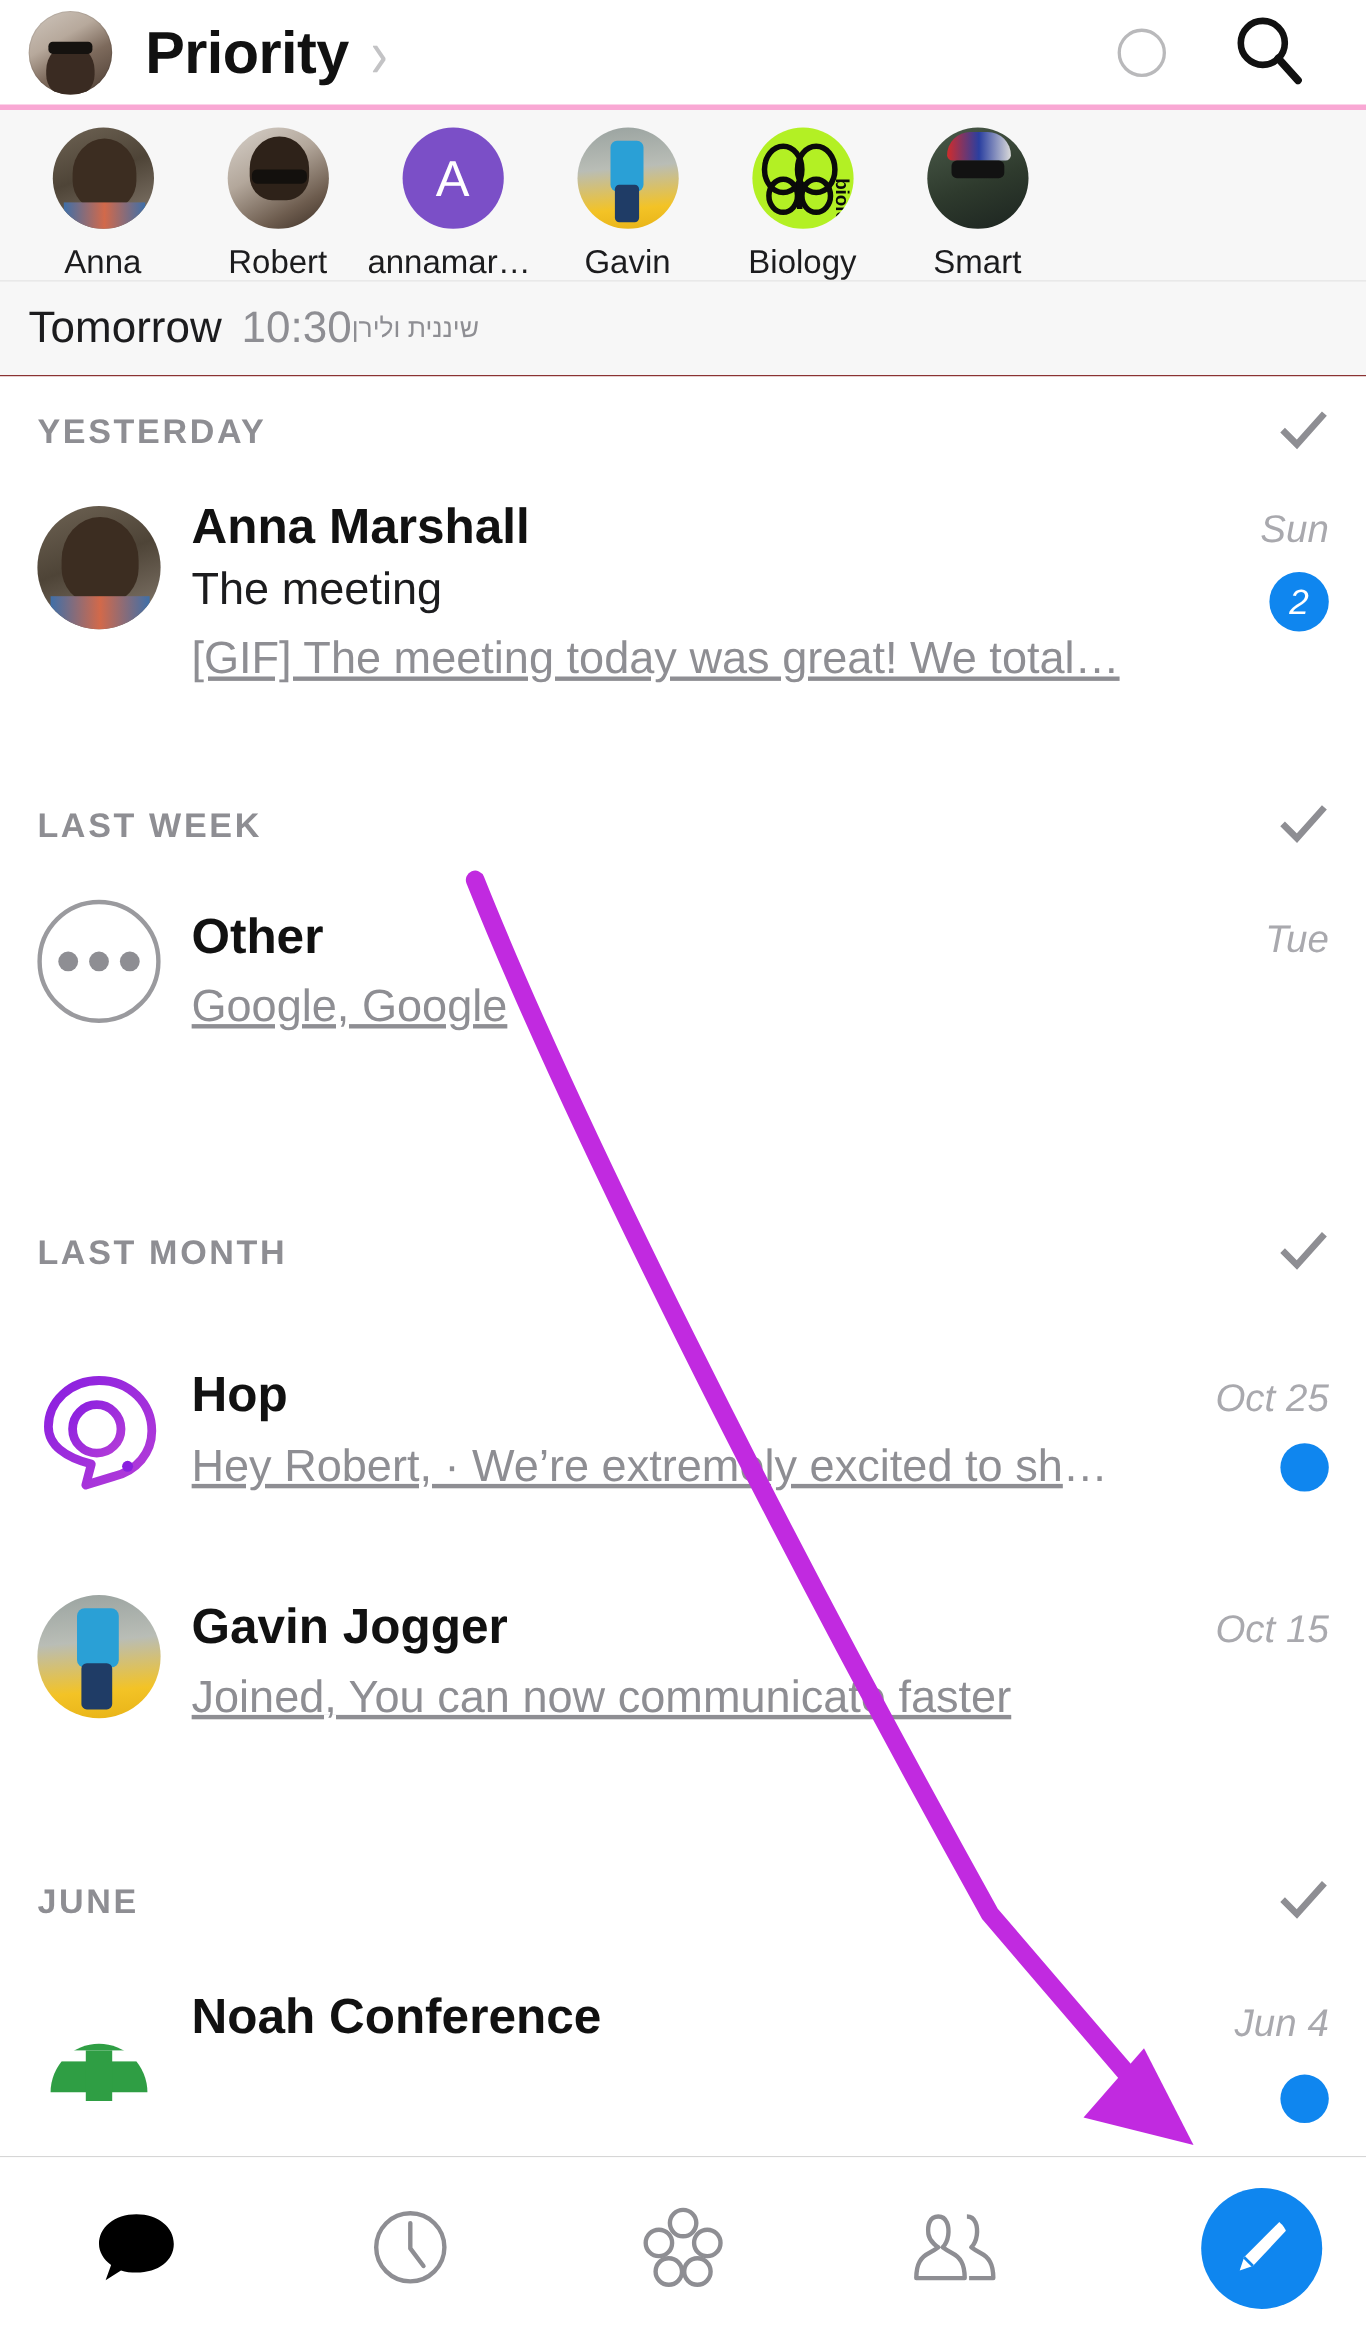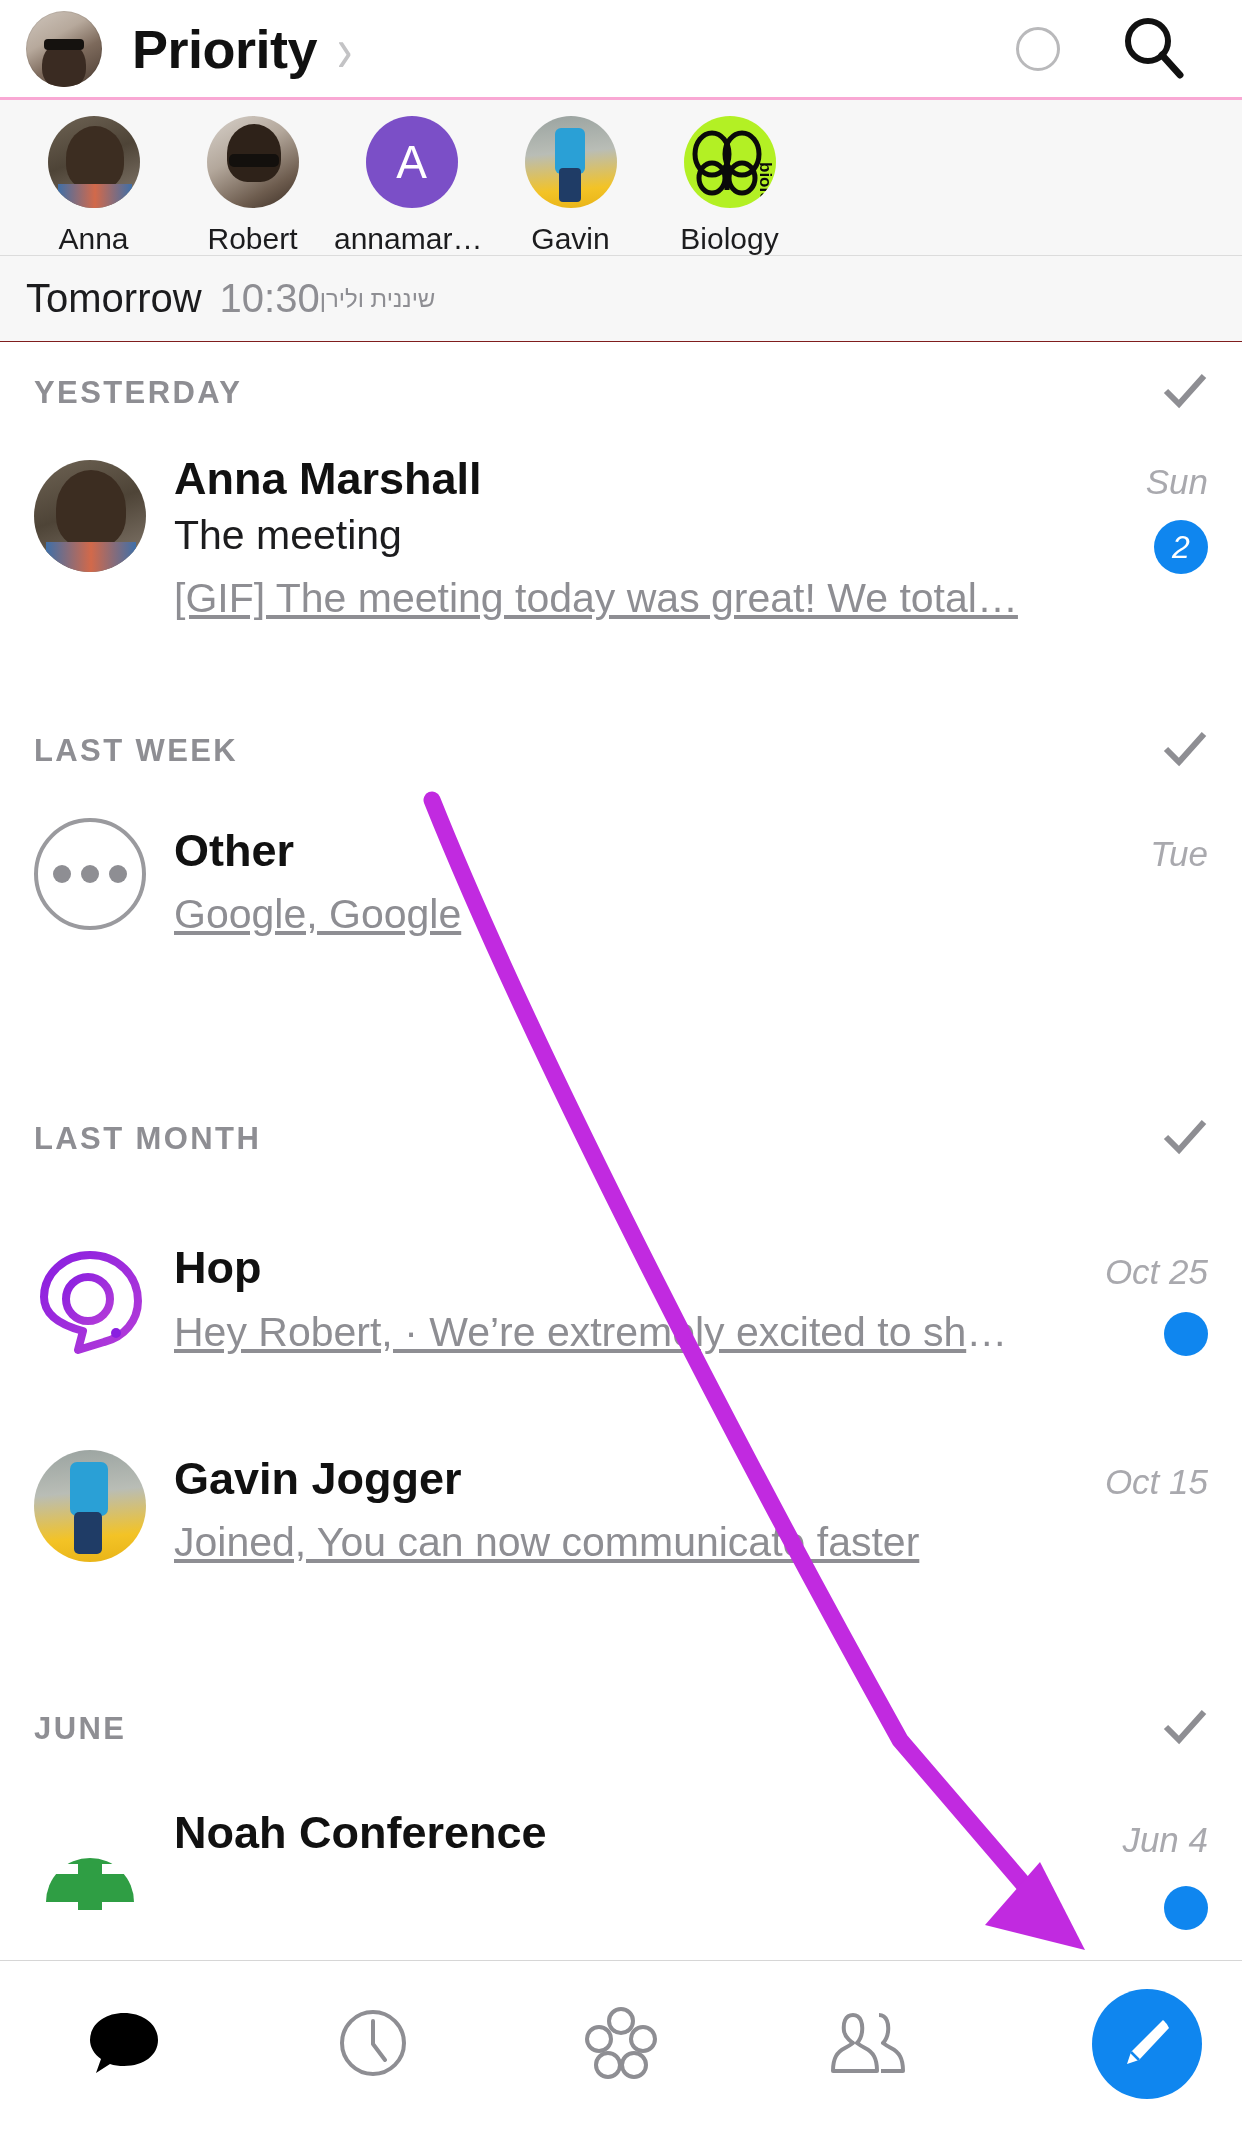--- a/index.html
+++ b/index.html
@@ -8,21 +8,21 @@
     background: #ffffff;
     font-family: "Liberation Sans", "DejaVu Sans", sans-serif;
     overflow: hidden;
   }
   #app { position: relative; width: 1242px; height: 2129px; background: #fff; }
 
   
   .header {
     position: absolute; top: 0; left: 0; width: 1242px; height: 100px;
     background: #ffffff; display: flex; align-items: center;
-    border-bottom: 3px solid #f9a8d4;
+    border-bottom: 5px solid #f9a8d4;
   }
   .hdr-avatar {
     width: 76px; height: 76px; border-radius: 50%; margin-left: 26px;
     background: linear-gradient(150deg,#cfc6bd 0%,#b7a99c 35%,#7d6a5c 60%,#4a3b31 100%);
     position: relative; overflow: hidden; flex: none;
     box-shadow: inset 0 0 0 1px rgba(0,0,0,.08);
   }
   .hdr-avatar::before {
     content:""; position:absolute; left:16px; top:30px; width:44px; height:48px;
     background:#3a2b22; border-radius:50% 50% 42% 42%;
@@ -221,20 +221,24 @@
             <ellipse cx="58" cy="38" rx="17" ry="21"></ellipse>
             <ellipse cx="58" cy="62" rx="13" ry="15"></ellipse>
             <line x1="43" y1="24" x2="43" y2="74"></line>
           </g>
           <text x="76" y="46" fill="#0a0a0a" font-size="17" font-family="'Liberation Sans',sans-serif" font-weight="bold" transform="rotate(90 76 46)">biology</text>
         </svg>
       </div>
       <div class="strip-label">Biology</div>
     </div>
 
+    <div class="strip-item">
+      <div class="strip-av av-smart"></div>
+      <div class="strip-label">Smart</div>
+    </div>
   </div>
 
   <div class="tomorrow">
     <span class="tm-label">Tomorrow</span>
     <span class="tm-time">10:30</span>
     <span class="tm-rtl">שיננית ולירן</span>
   </div>
 
   <div class="list">
 

